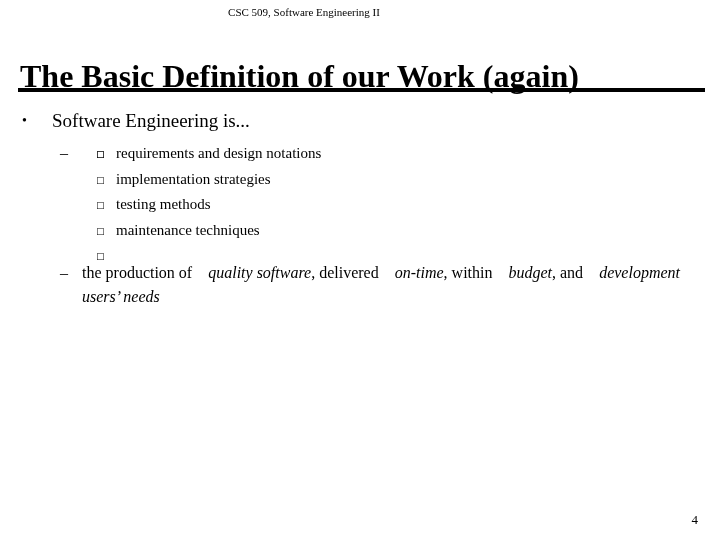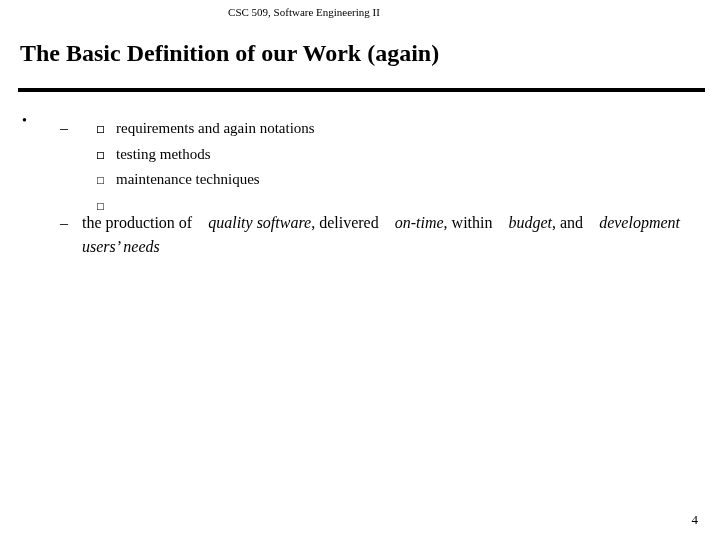--- a/index.html
+++ b/index.html
@@ -25,24 +25,24 @@
     width: 608px;
     text-align: center;
     font-size: 11px;
     line-height: 14px;
     color: #000000;
   }
 
   
   .slide-title {
     position: absolute;
-    top: 20px;
+    top: 38px;
     left: 20px;
     width: 690px;
-    font-size: 24px;
+    font-size: 32px;
     font-weight: bold;
     line-height: 34px;
     letter-spacing: 0px;
     color: #000000;
   }
 
   .title-rule {
     position: absolute;
     top: 88px;
     left: 18px;
@@ -137,39 +137,41 @@
 <div class="slide-header">CSC 509, Software Engineering II</div>
 
 <h1 class="slide-title">The Basic Definition of our Work (again)</h1>
 
 <div class="title-rule"></div>
 
 <div class="slide-body">
 
   <div class="l1">
     <span class="bullet">•</span>
+    <span>Software Engineering is...</span>
   </div>
 
   <div class="l2">
     <span class="bullet">–</span>
   </div>
 
   <div class="l3-group">
 
     <div class="l3">
       <span class="bullet">□</span>
     </div>
 
     <div class="l3">
       <span class="bullet">□</span>
-      <span>requirements and again notations</span>
+      <span>requirements and design notations</span>
     </div>
 
     <div class="l3">
       <span class="bullet">□</span>
+      <span>implementation strategies</span>
     </div>
 
     <div class="l3">
       <span class="bullet">□</span>
       <span>testing methods</span>
     </div>
 
     <div class="l3">
       <span class="bullet">□</span>
       <span>maintenance techniques</span>

